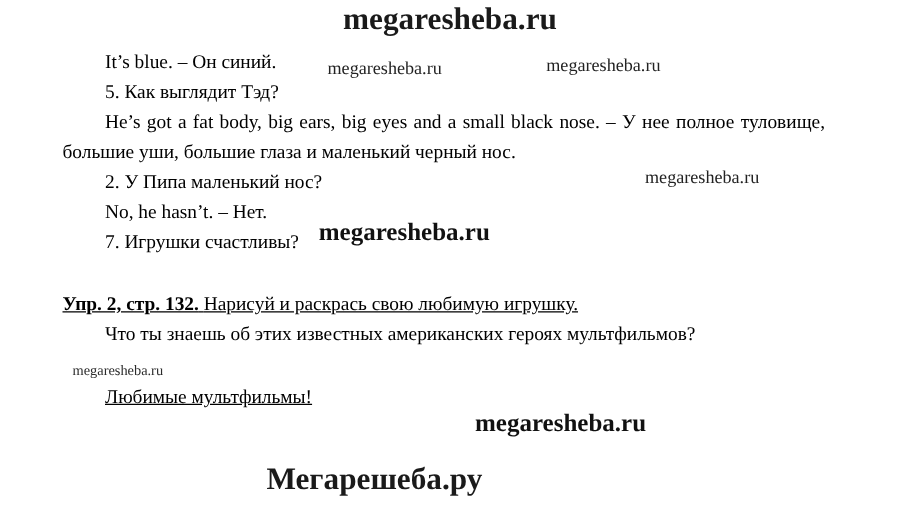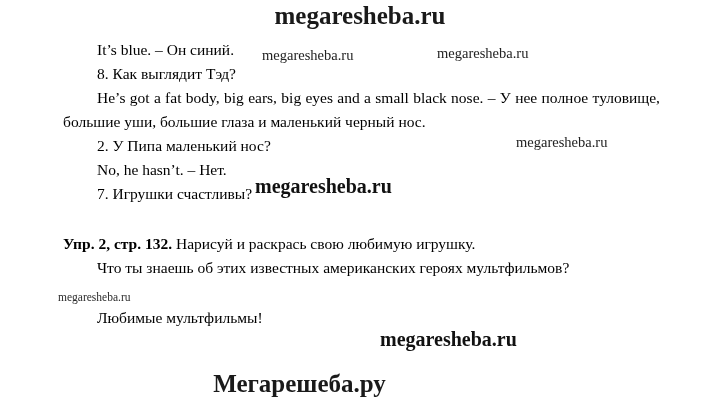--- a/index.html
+++ b/index.html
@@ -45,29 +45,30 @@
   }
   .content {
     position: absolute;
     left: 50px;
     top: 38px;
     width: 610px;
     font-size: 15.5px;
     line-height: 24px;
   }
   .para {
-    margin: 0 0 0 13px;
+    margin: 0 0 0 0;
     text-align: justify;
     text-justify: inter-word;
   }
   .indent {
     text-indent: 34px;
   }
   .gap-top-lg {
     margin-top: 26px;
+    text-decoration: underline;
   }
   .bold {
     font-weight: bold;
   }
   .wm {
     position: absolute;
     color: #3a3a3a;
     font-family: "Liberation Serif", serif;
     white-space: nowrap;
     pointer-events: none;
@@ -89,21 +90,21 @@
 </style>
 </head>
 <body>
 
 <div class="page">
 
   <div class="top-title">megaresheba.ru</div>
 
   <div class="content">
     <p class="para indent">It’s blue. – Он синий.</p>
-    <p class="para indent">8. Как выглядит Тэд?</p>
+    <p class="para indent">5. Как выглядит Тэд?</p>
     <p class="para indent">He’s got a fat body, big ears, big eyes and a small black nose. – У нее полное туловище, большие уши, большие глаза и маленький черный нос.</p>
     <p class="para indent">2. У Пипа маленький нос?</p>
     <p class="para indent">No, he hasn’t. – Нет.</p>
     <p class="para indent">7. Игрушки счастливы?</p>
 
     <p class="para gap-top-lg"><span class="bold nowrap">Упр. 2, стр. 132.</span> <span>Нарисуй и раскрась свою любимую игрушку.</span></p>
 
     <p class="para indent">Что ты знаешь об этих известных американских героях мультфильмов?</p>
     <p class="para indent gap-top-lg">Любимые мультфильмы!</p>
   </div>

